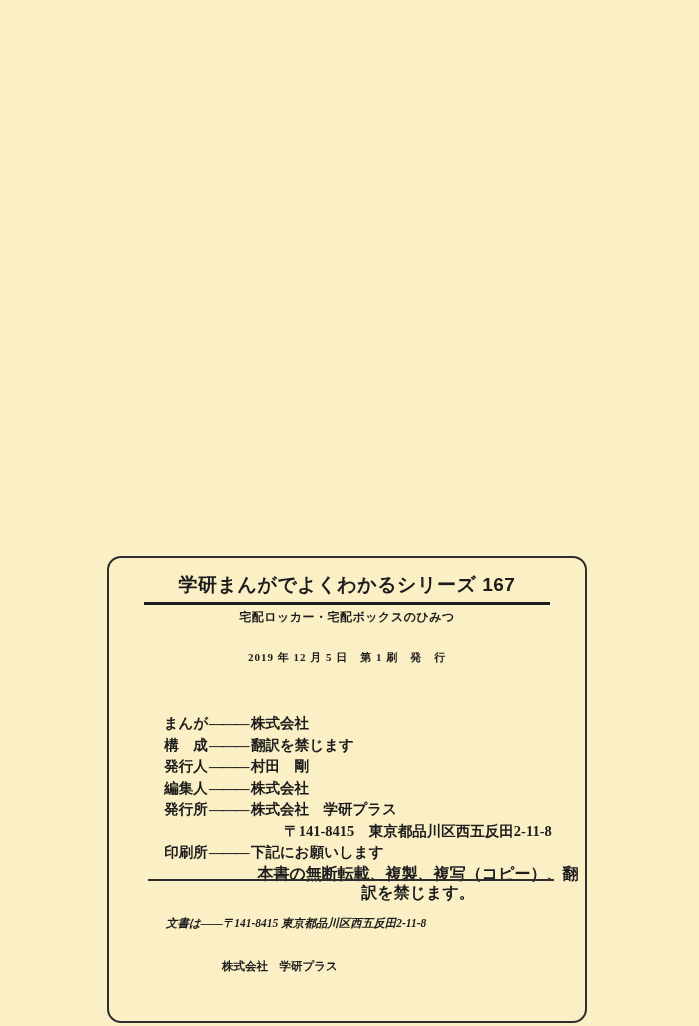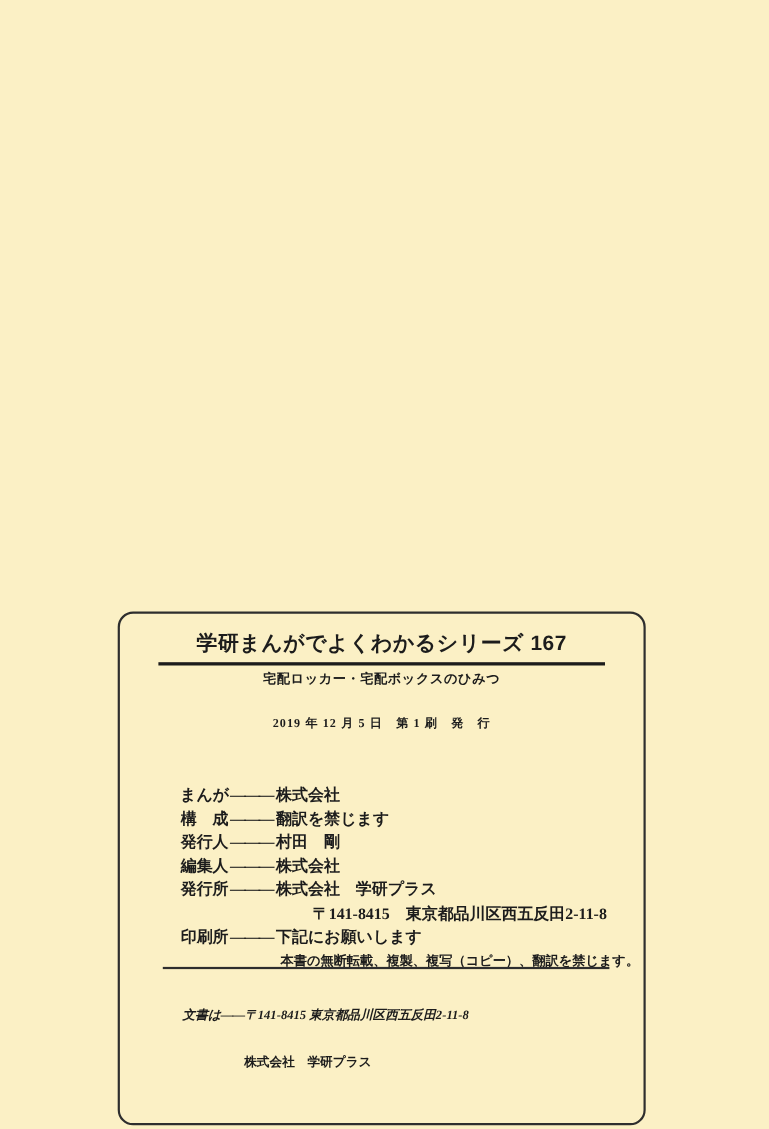--- a/index.html
+++ b/index.html
@@ -55,21 +55,21 @@
     margin: 48px 0 0 54px;
     font-size: 14.5px;
     line-height: 21.5px;
     font-weight: 700;
     text-align: center;
   }
   .credit-row { display: flex; white-space: pre; }
   .credit-label { display: inline-block; width: 46px; }
   .credit-dash { display: inline-block; letter-spacing: -1.5px; margin-right: 3px; }
   .credit-indent { padding-left: 88px; white-space: pre; }
-  .rights-notice { font-size: 12px; line-height: 19px; padding-left: 88px; }
+  .rights-notice { font-size: 16px; line-height: 19px; padding-left: 88px; }
   .divider {
     position: absolute;
     left: 39px; top: 321px;
     width: 406px; height: 2px;
     background: var(--border);
   }
   .contact {
     position: absolute;
     left: 57px; top: 329px;
     font-size: 11.5px;

